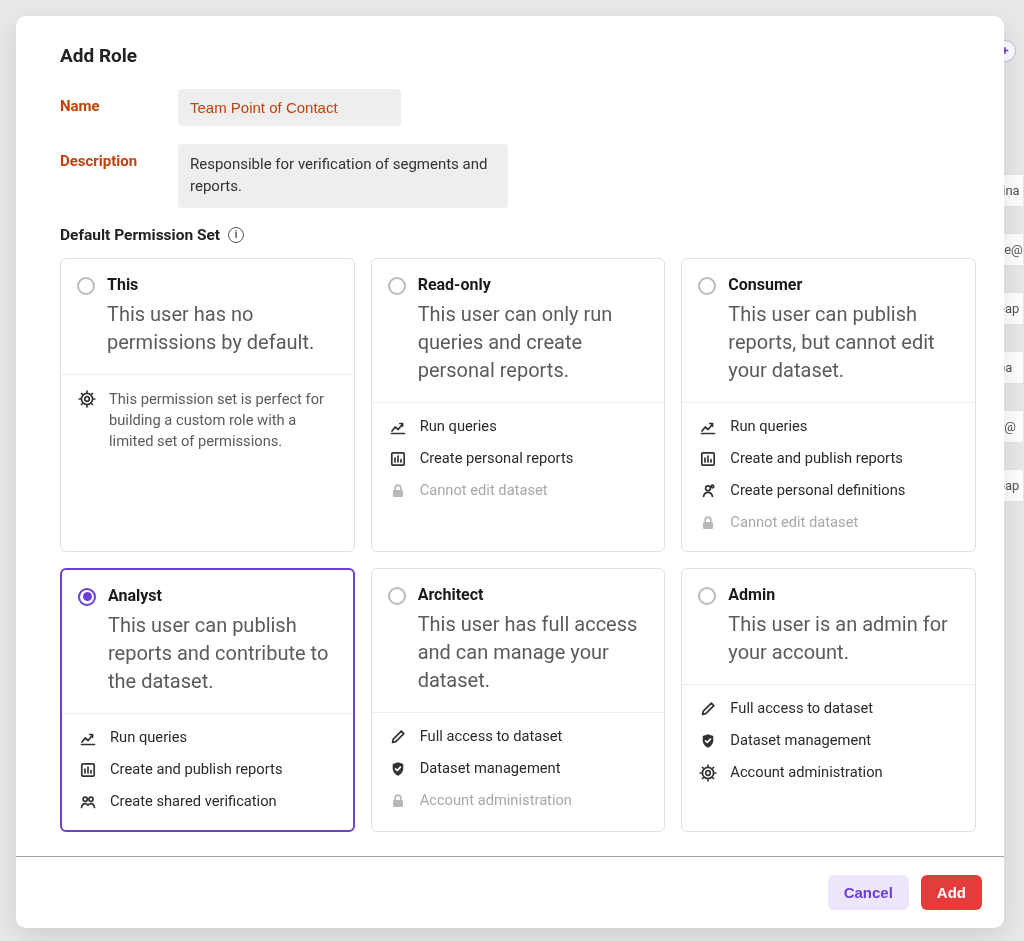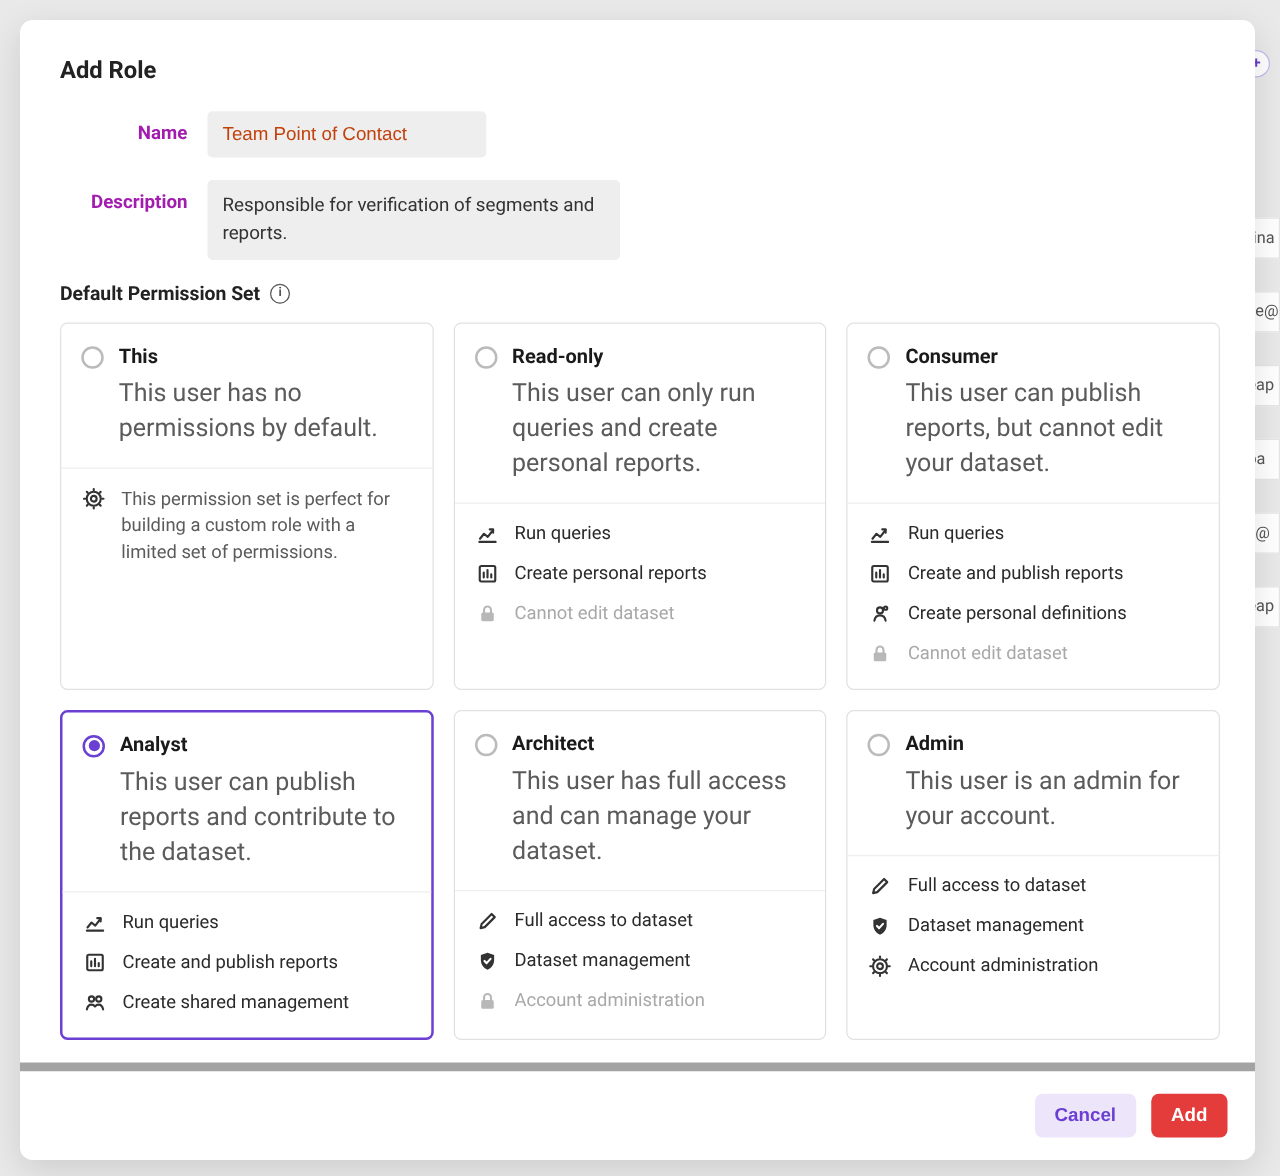--- a/index.html
+++ b/index.html
@@ -20,25 +20,25 @@
     color:#555; font-size:13px;
   }
   .bg-line { background:#fff; border:1px solid #e6e6e6; border-left:none; padding:8px 4px 8px 4px; }
   .bg-badge { background:#fff; border:1px solid #c8b8f0; border-radius:14px; width:22px; height:22px; text-align:center; line-height:20px; color:#6b3fd1; font-weight:600; }
 
   .modal {
     position:absolute; top:16px; left:16px; width:988px; height:912px;
     background:#fff; border-radius:10px; box-shadow:0 8px 28px rgba(0,0,0,0.12);
     display:flex; flex-direction:column;
   }
-  .modal-body { padding:28px 28px 0 32px; flex:1; overflow:auto; }
+  .modal-body { padding:28px 28px 0 44px; flex:1; overflow:auto; }
   .modal-title { font-size:19px; font-weight:700; margin-bottom:22px; }
 
   .form-row { display:flex; align-items:flex-start; margin-bottom:18px; }
-  .form-label { width:118px; text-align:right; padding-right:16px; font-weight:700; font-size:15px; color:#a21caf; padding-top:8px;}
+  .form-label { width:118px; text-align:left; padding-right:16px; font-weight:700; font-size:15px; color:#c2410c; padding-top:8px;}
   .text-input {
     background:#eeeeee; border:none; border-radius:4px;
     padding:10px 12px; font-size:15px; color:#c2410c; min-width:190px;
   }
   .text-area {
     background:#eeeeee; border:none; border-radius:4px;
     padding:10px 12px; font-size:15px; color:#333; width:330px; line-height:1.45;
   }
 
   .section-label { font-weight:700; font-size:15.5px; margin:12px 0 14px 0; display:flex; align-items:center; gap:8px; }
@@ -69,21 +69,21 @@
   .card-perms { padding:14px 16px 18px 16px; display:flex; flex-direction:column; gap:12px; }
   .perm { display:flex; align-items:flex-start; gap:12px; font-size:14.7px; color:#2a2a2a; }
   .perm.muted { color:#a8a8a8; }
   .perm.muted .picon svg { stroke:#b8b8b8; fill:none; }
   .picon { width:20px; height:20px; flex:none; display:inline-flex; align-items:center; justify-content:center; }
   .picon svg { width:18px; height:18px; stroke:#333; fill:none; stroke-width:1.7; stroke-linecap:round; stroke-linejoin:round; }
   .note .picon svg { stroke:#333; }
   .note { display:flex; align-items:flex-start; gap:12px; font-size:14.7px; color:#5b5b5b; line-height:1.45; }
 
   .modal-footer {
-    border-top:7px solid #a3a3a3; padding:18px 22px;
+    border-top:1px solid #a3a3a3; padding:18px 22px;
     display:flex; justify-content:flex-end; gap:12px;
   }
   .btn { border:none; border-radius:6px; padding:9px 16px; font-size:15px; font-weight:700; cursor:pointer; }
   .btn-cancel { background:#ede6fb; color:#6b3fd1; }
   .btn-add { background:#e43b3b; color:#fff; }
 </style>
 </head>
 <body>
 
 <div class="bg-overlay">
@@ -243,21 +243,21 @@
                 </svg>
               </span>
               <span>Create and publish reports</span>
             </div>
             <div class="perm">
               <span class="picon">
                 <svg viewBox="0 0 18 18">
                   <use href="#i-def-shared"></use>
                 </svg>
               </span>
-              <span>Create shared management</span>
+              <span>Create shared verification</span>
             </div>
           </div>
         </div>
         <div class="card">
           <div class="card-head">
             <span class="radio"></span>
             <div>
               <div class="card-title">Architect</div>
               <div class="card-desc">This user has full access and can manage your dataset.</div>
             </div>

